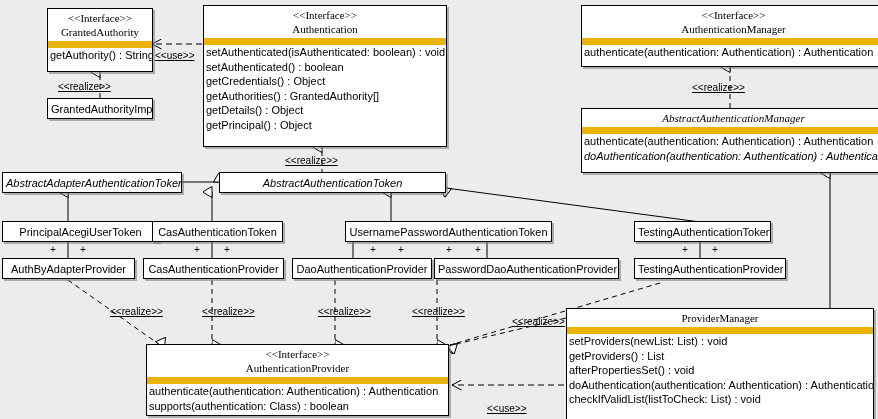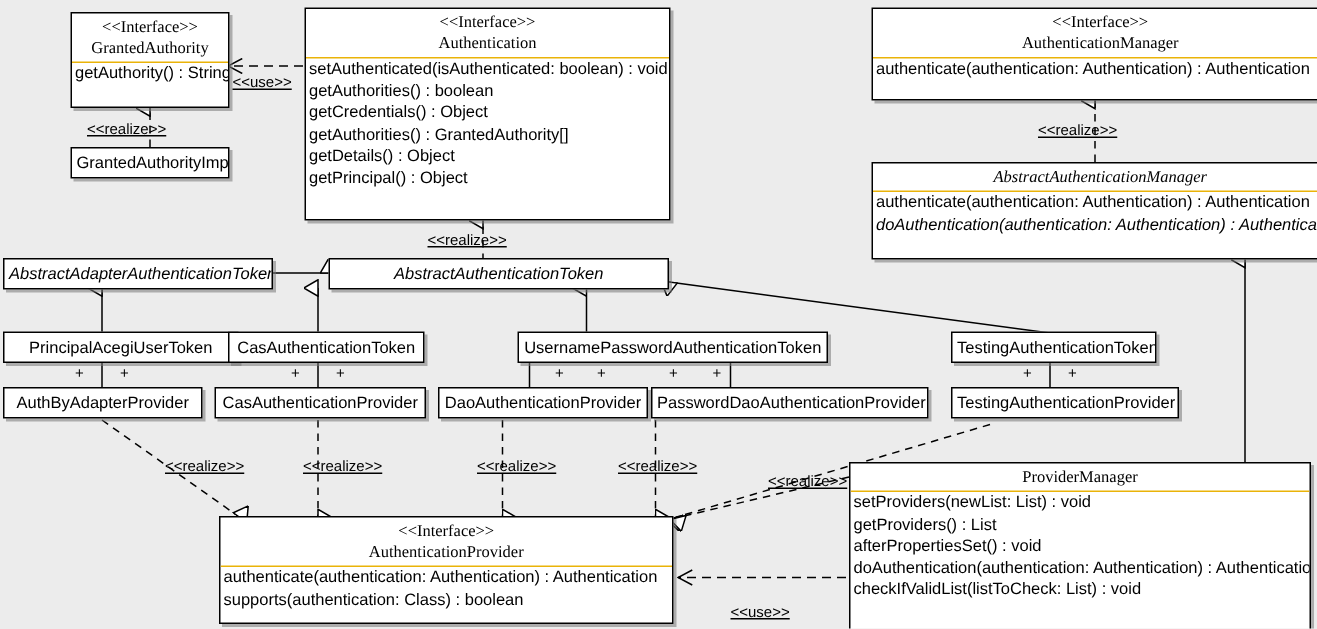--- a/index.html
+++ b/index.html
@@ -27,21 +27,21 @@
     font-size:11px;
     line-height:13px;
     color:#000;
     white-space:nowrap;
     font-family:Liberation Serif, serif;
   }
   .stereo{display:block;font-size:11px;line-height:14px;}
   .cname{display:block;font-size:11px;line-height:14px;}
   .italic{font-style:italic;font-weight:normal;}
   .compartment{
-    border-top:1px solid #eab308;
+    border-top:7px solid #eab308;
     padding:0;
   }
   .member{
     font-size:11px;
     line-height:14.5px;
     padding:0 1px 0 2px;
     white-space:nowrap;
     color:#000;
   }
   .member.ital{font-style:italic;}
@@ -178,21 +178,21 @@
     <div class="onlyname">GrantedAuthorityImpl</div>
   </div>
 
   <div class="uclass" style="left:203px;top:5px;width:244px;height:142px;">
     <div class="hdr">
       <span class="stereo">&lt;&lt;Interface&gt;&gt;</span>
       <span class="cname">Authentication</span>
     </div>
     <div class="compartment">
       <div class="member">setAuthenticated(isAuthenticated: boolean) : void</div>
-      <div class="member">getAuthorities() : boolean</div>
+      <div class="member">setAuthenticated() : boolean</div>
       <div class="member">getCredentials() : Object</div>
       <div class="member">getAuthorities() : GrantedAuthority[]</div>
       <div class="member">getDetails() : Object</div>
       <div class="member">getPrincipal() : Object</div>
     </div>
   </div>
 
   <div class="uclass" style="left:581px;top:5px;width:305px;height:62px;">
     <div class="hdr">
       <span class="stereo">&lt;&lt;Interface&gt;&gt;</span>

